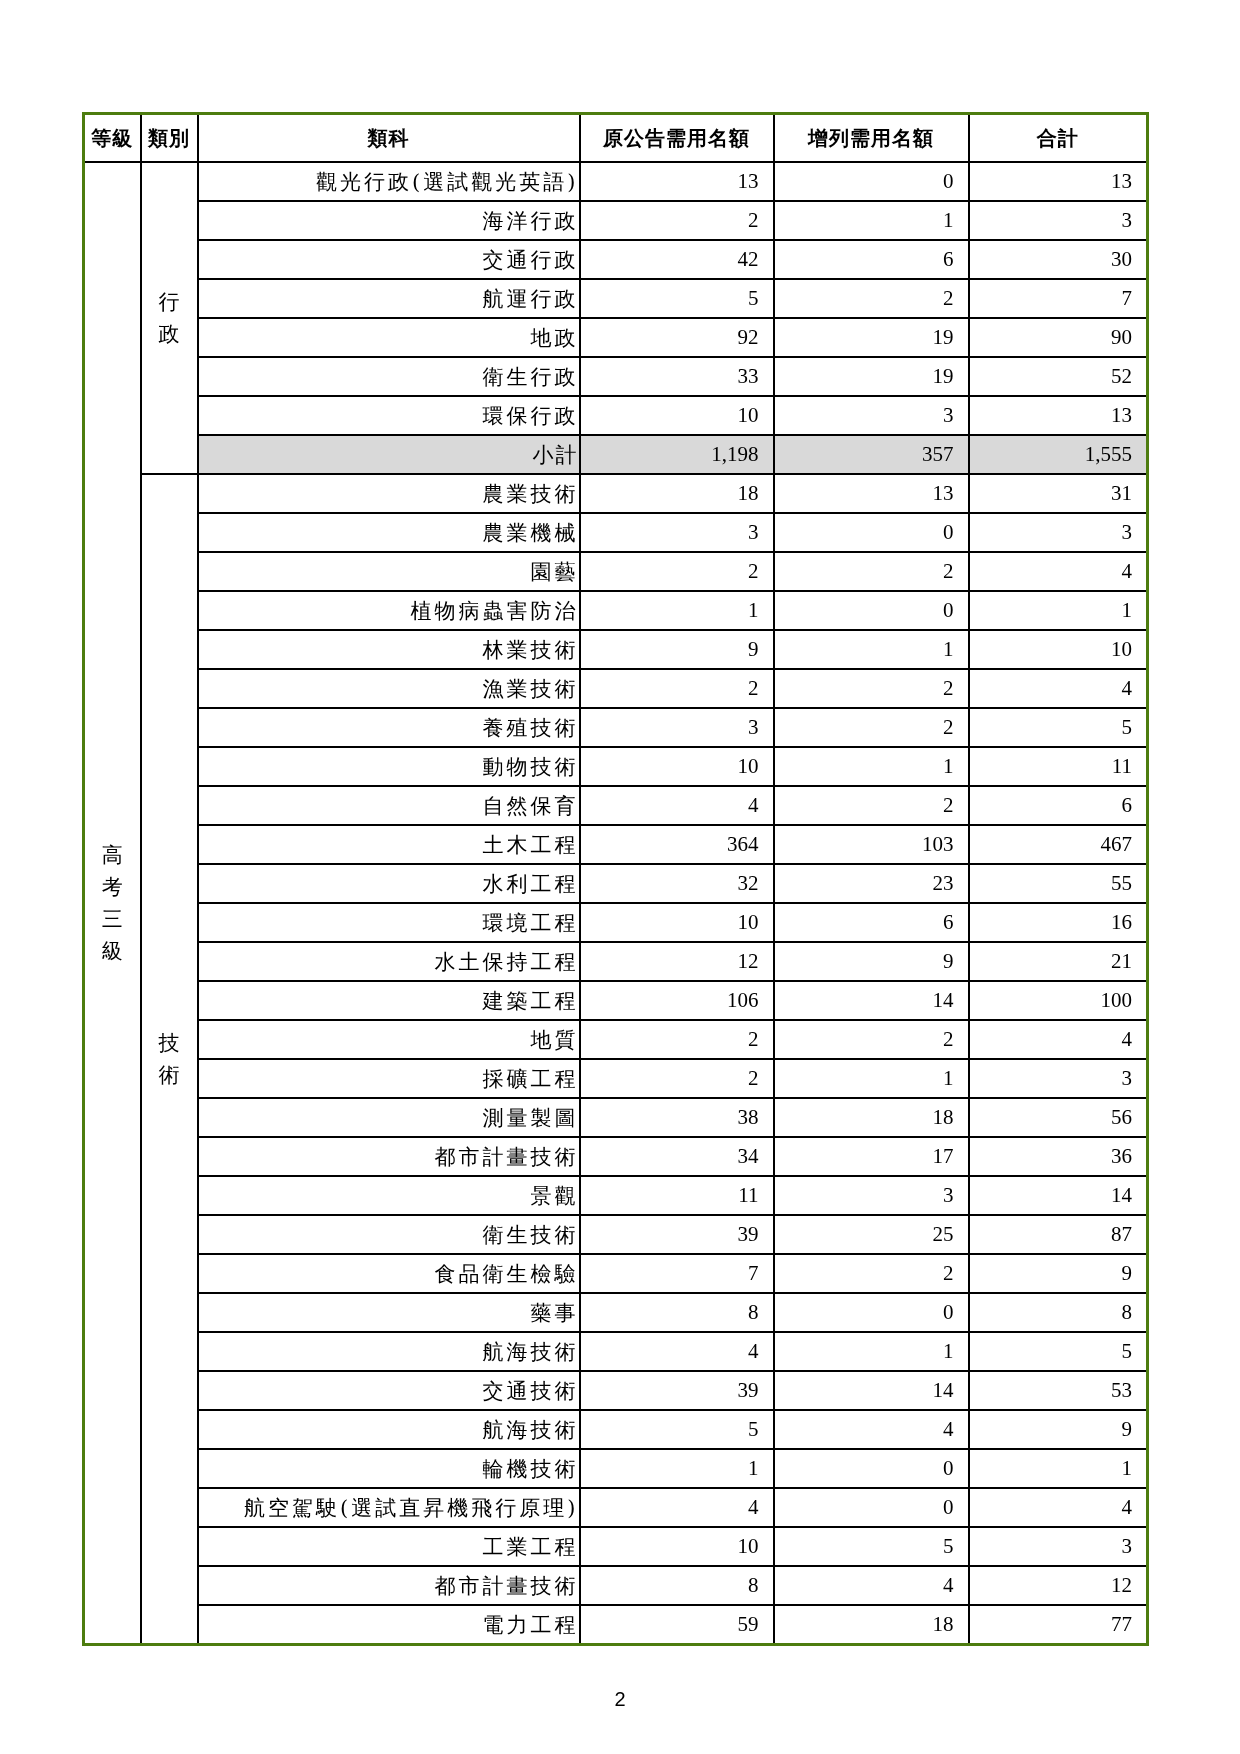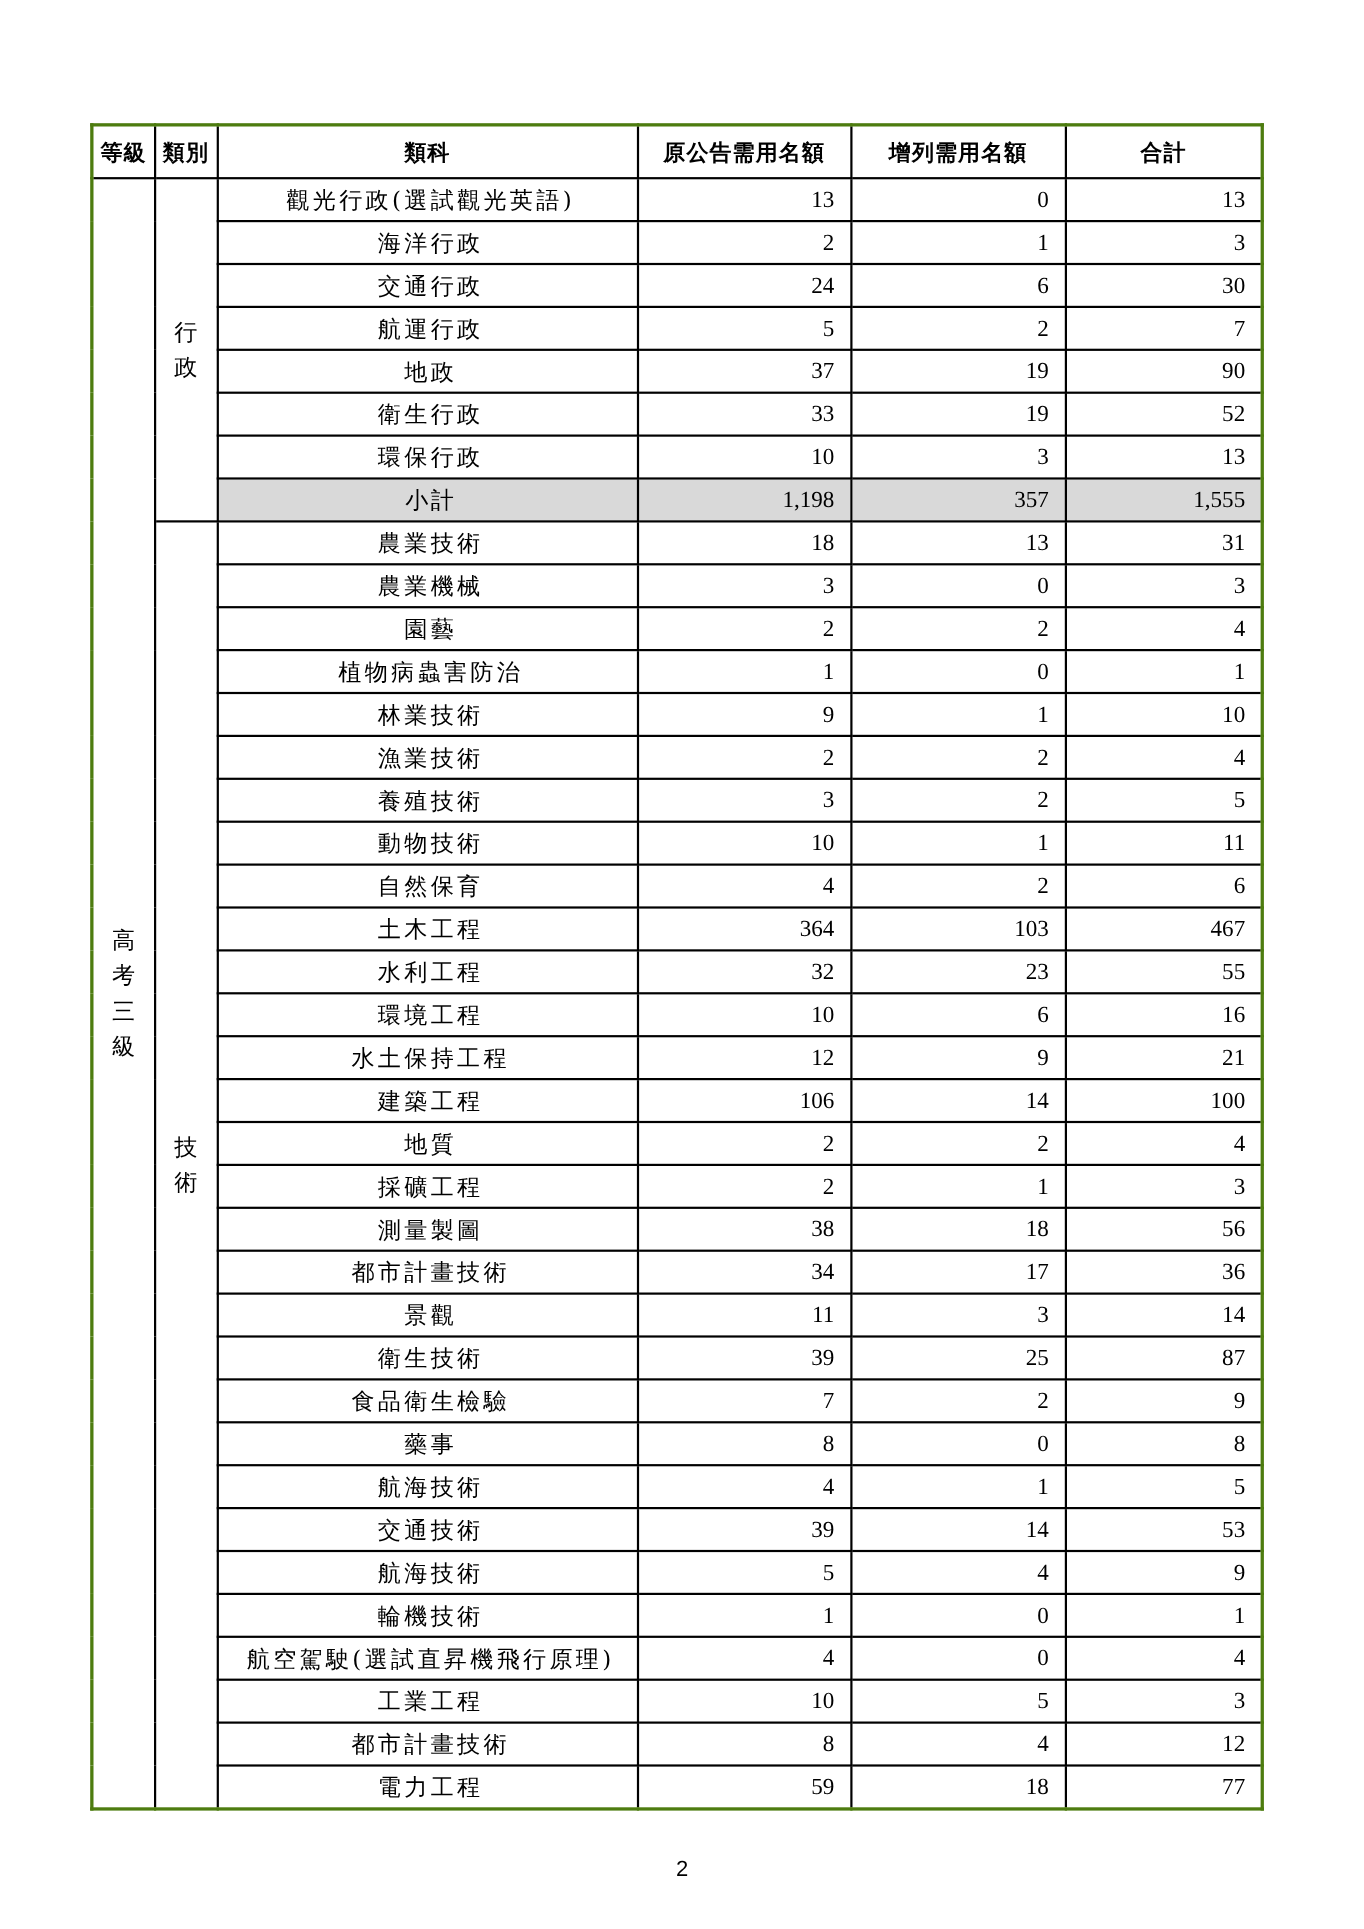--- a/index.html
+++ b/index.html
@@ -2,21 +2,21 @@
 <html><head>
 <meta charset="utf-8">
 <style>
   html, body { margin:0; padding:0; background:#ffffff; }
   body { width:1240px; height:1754px; position:relative; font-family:"DejaVu Serif", serif; color:#000; }
   .tbl { position:absolute; left:82px; top:112px; border-collapse:collapse; table-layout:fixed; width:1064px; }
   .tbl td, .tbl th { border:2px solid #000; padding:0; overflow:hidden; white-space:nowrap; }
   .tbl { border:3px solid #4d7c0f; }
   .tbl th { height:46px; font-family:"DejaVu Sans", sans-serif; font-weight:bold; font-size:20px; text-align:center; letter-spacing:1px; }
   .tbl td { height:37px; font-size:21px; }
-  .name { padding-left:6px !important; letter-spacing:3px; text-align:center; }
+  .name { padding-left:6px !important; letter-spacing:3px; text-align:right; }
   .num { text-align:right; padding-right:14px !important; font-family:"Liberation Serif", serif; font-size:24px; }
   .vert { text-align:center; vertical-align:middle; font-size:21px; line-height:32px; white-space:normal; }
   .vert span { display:block; }
   tr.sub td { background:#d9d9d9; font-weight:normal; }
   tr.sub td.name { font-family:"DejaVu Sans", sans-serif; letter-spacing:2px; }
   .pageno { position:absolute; top:1688px; left:0; width:1240px; text-align:center; font-family:"Liberation Sans", sans-serif; font-size:20px; }
 </style>
 </head>
 <body>
 
@@ -57,33 +57,33 @@
         <td class="num">13</td>
       </tr>
       <tr>
         <td class="name">海洋行政</td>
         <td class="num">2</td>
         <td class="num">1</td>
         <td class="num">3</td>
       </tr>
       <tr>
         <td class="name">交通行政</td>
-        <td class="num">24</td>
+        <td class="num">42</td>
         <td class="num">6</td>
         <td class="num">30</td>
       </tr>
       <tr>
         <td class="name">航運行政</td>
         <td class="num">5</td>
         <td class="num">2</td>
         <td class="num">7</td>
       </tr>
       <tr>
         <td class="name">地政</td>
-        <td class="num">37</td>
+        <td class="num">92</td>
         <td class="num">19</td>
         <td class="num">90</td>
       </tr>
       <tr>
         <td class="name">衛生行政</td>
         <td class="num">33</td>
         <td class="num">19</td>
         <td class="num">52</td>
       </tr>
       <tr>

